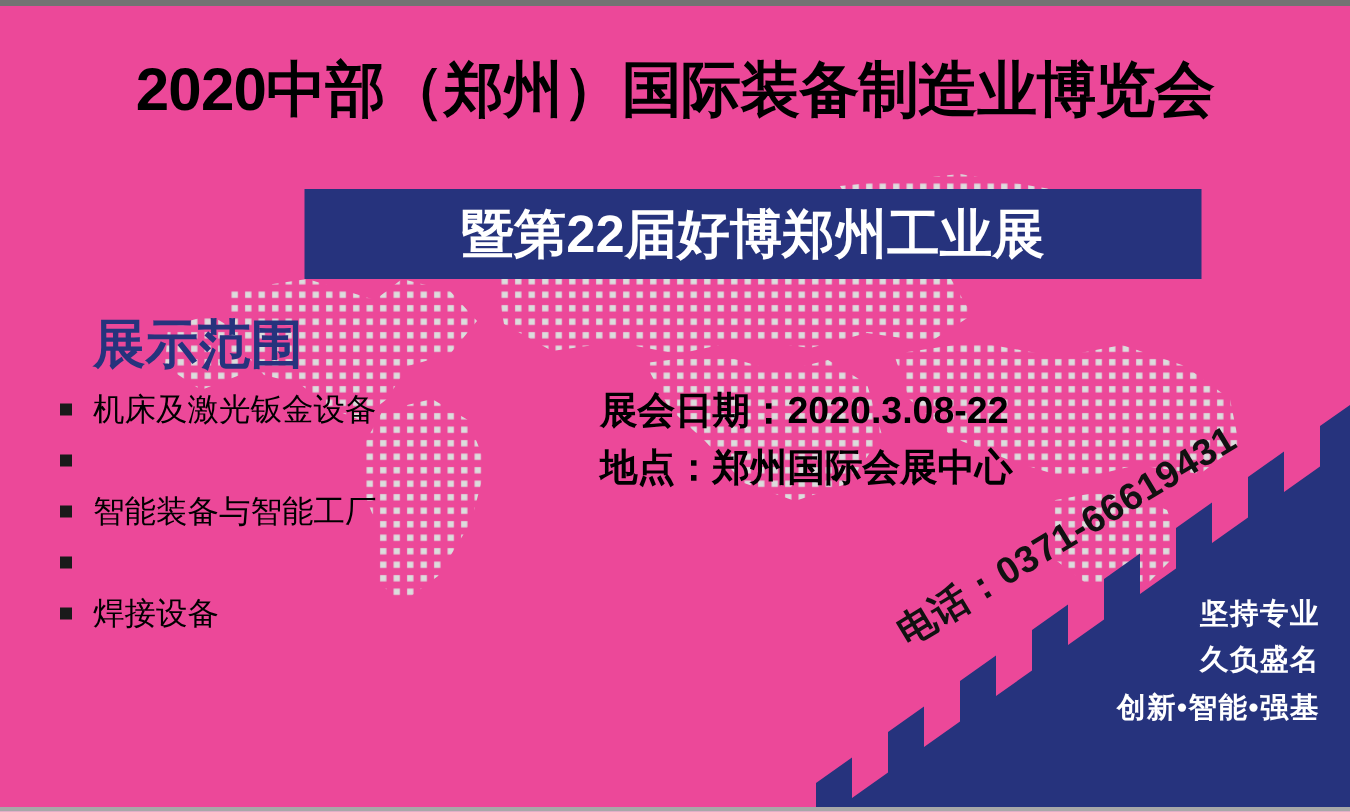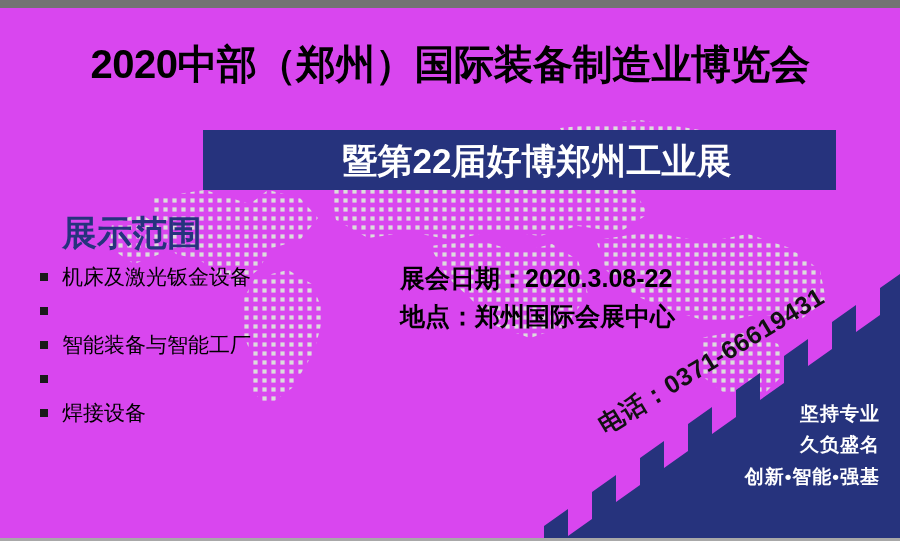--- a/index.html
+++ b/index.html
@@ -8,24 +8,24 @@
     padding: 0;
     background: #ffffff;
   }
   body {
     font-family: "Liberation Sans", "DejaVu Sans", sans-serif;
   }
   #poster {
     position: relative;
     width: 900px;
     height: 541px;
-    background: #d946ef;
+    background: #ec4899;
     overflow: hidden;
     box-sizing: border-box;
-    border-top: 8px solid #737373;
+    border-top: 4px solid #737373;
     border-bottom: 3px solid #a8a8a8;
   }
 
   
   #map-bg {
     position: absolute;
     left: 0; top: 0;
     width: 900px; height: 541px;
     z-index: 0;
     pointer-events: none;
@@ -58,21 +58,20 @@
   
   #sub-banner {
     position: absolute;
     left: 203px; top: 122px;
     width: 598px; height: 60px;
     background: #26337d;
     z-index: 3;
     display: flex;
     align-items: center;
     justify-content: center;
-    padding-left: 35px;
   }
   #sub-banner-text {
     color: #ffffff;
     font-size: 35px;
     font-weight: bold;
     letter-spacing: 0px;
     white-space: nowrap;
     line-height: 1;
   }
 

